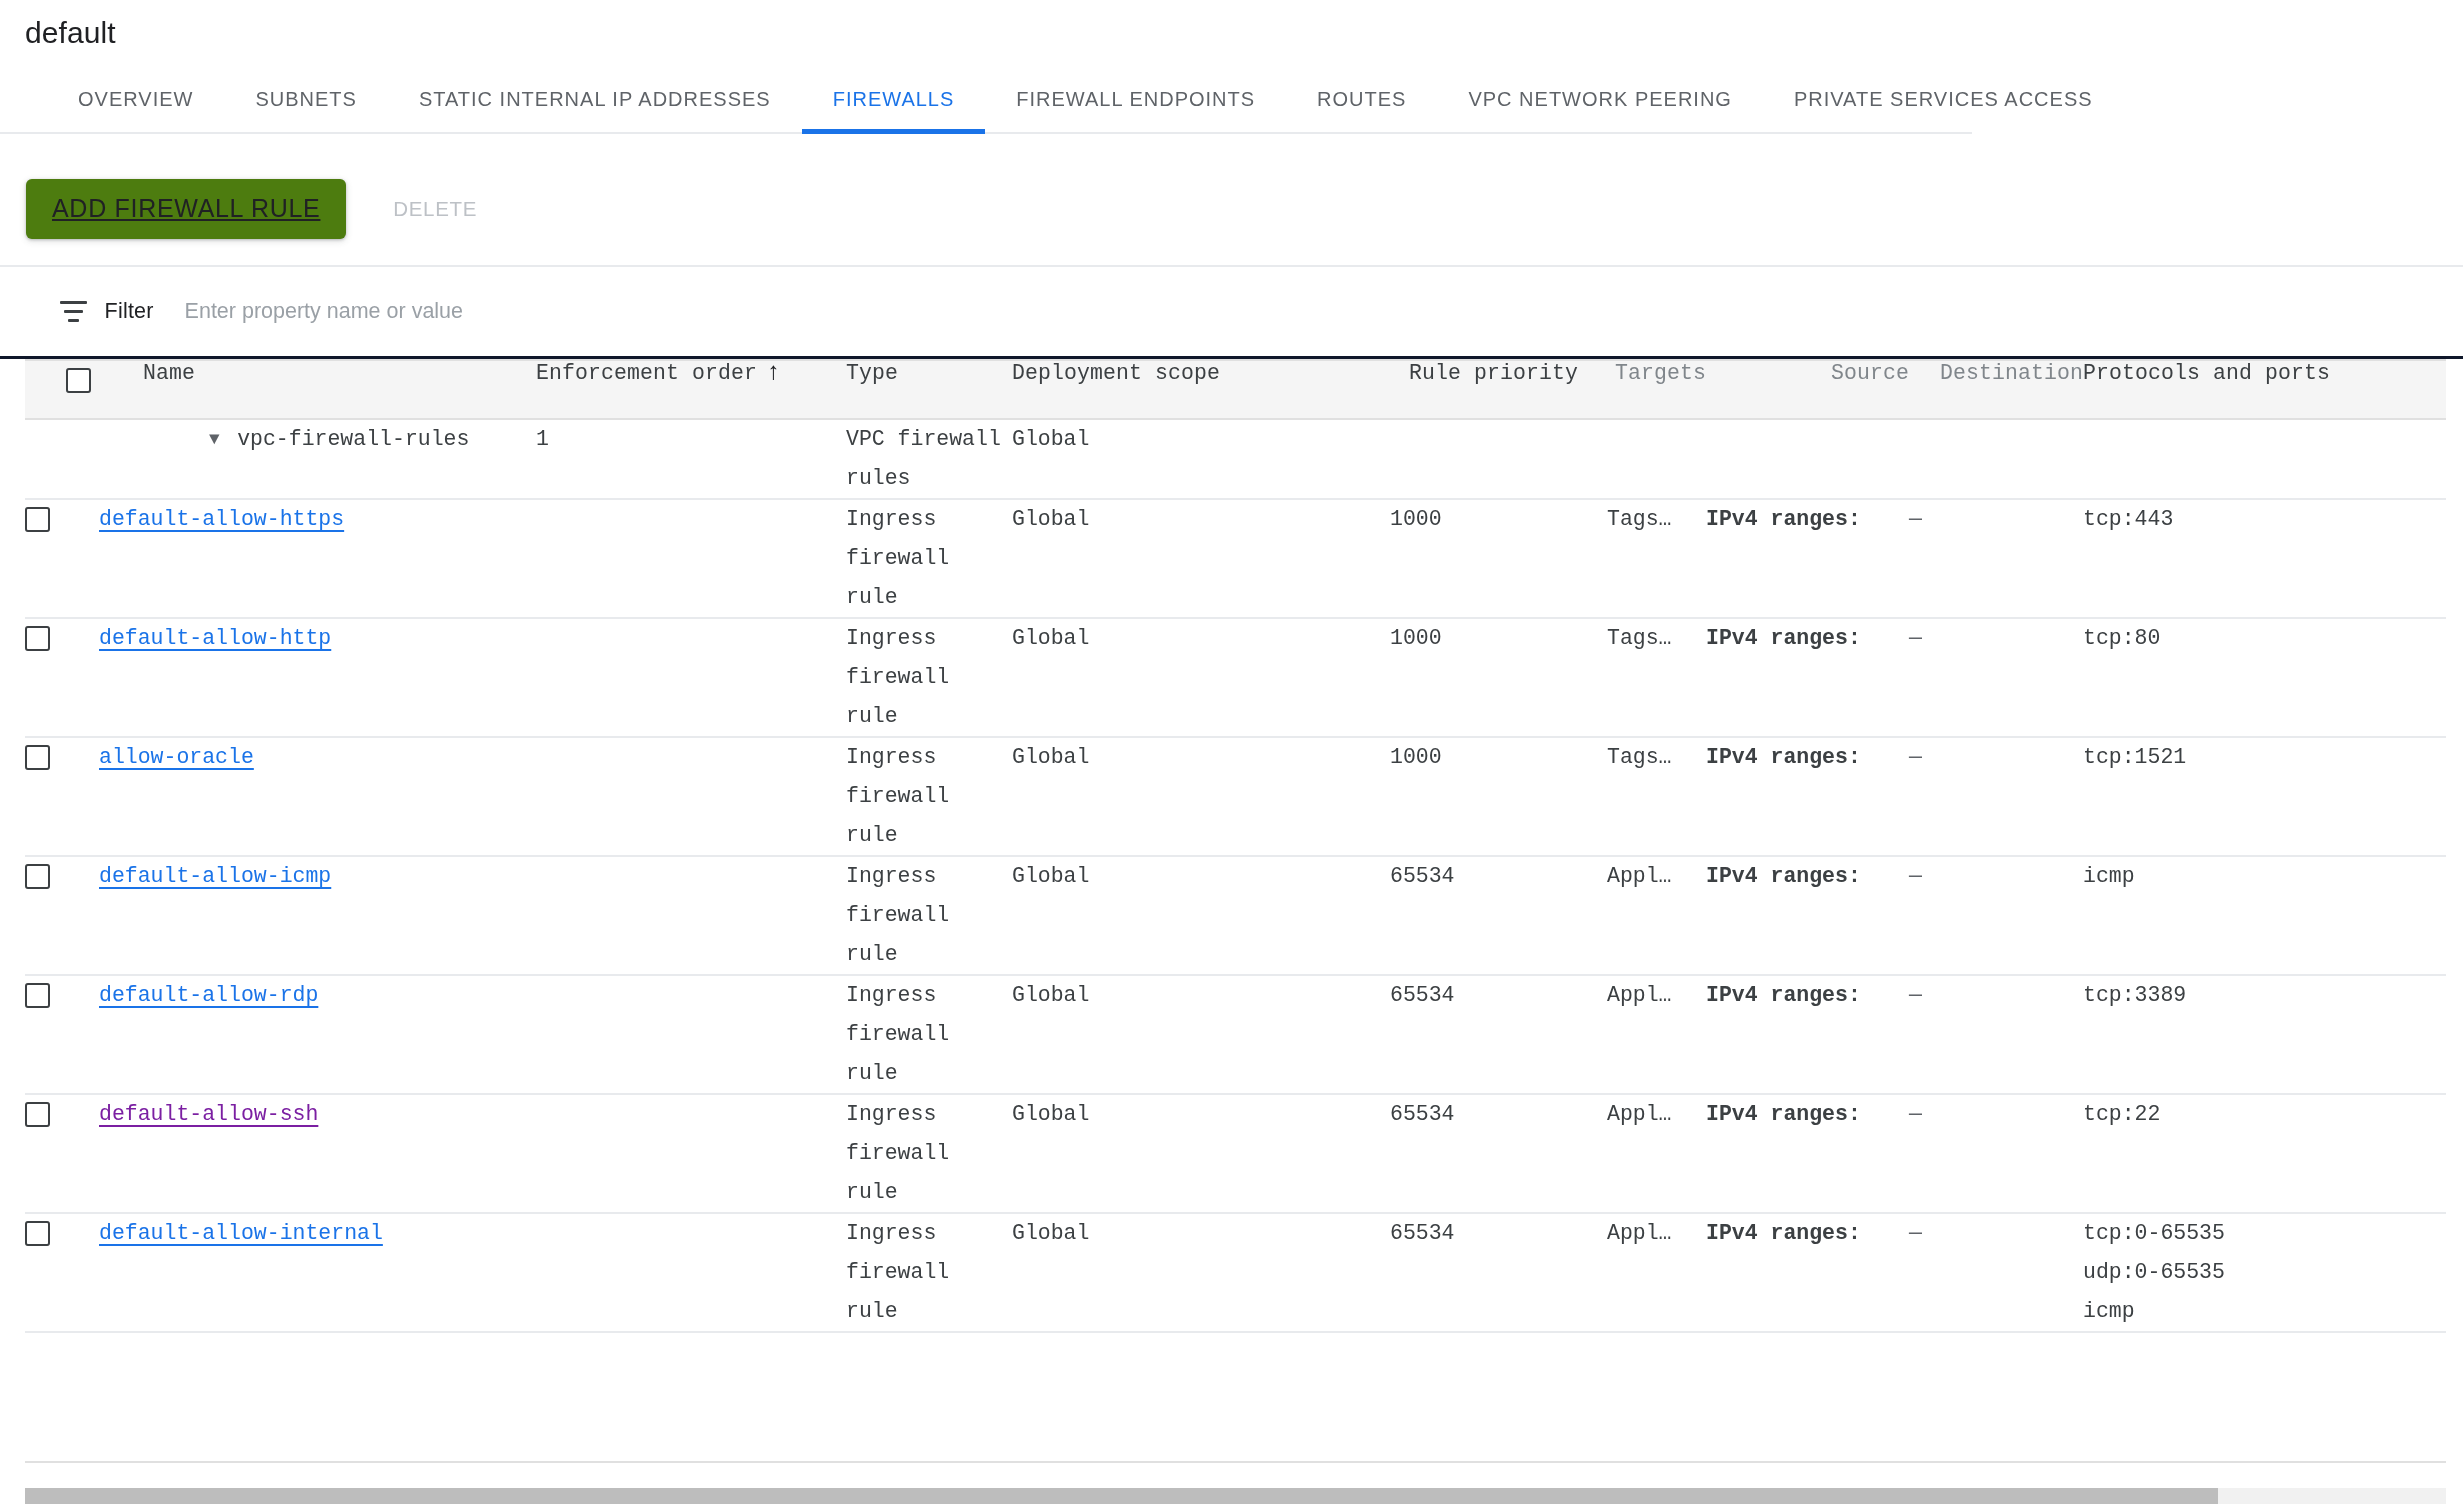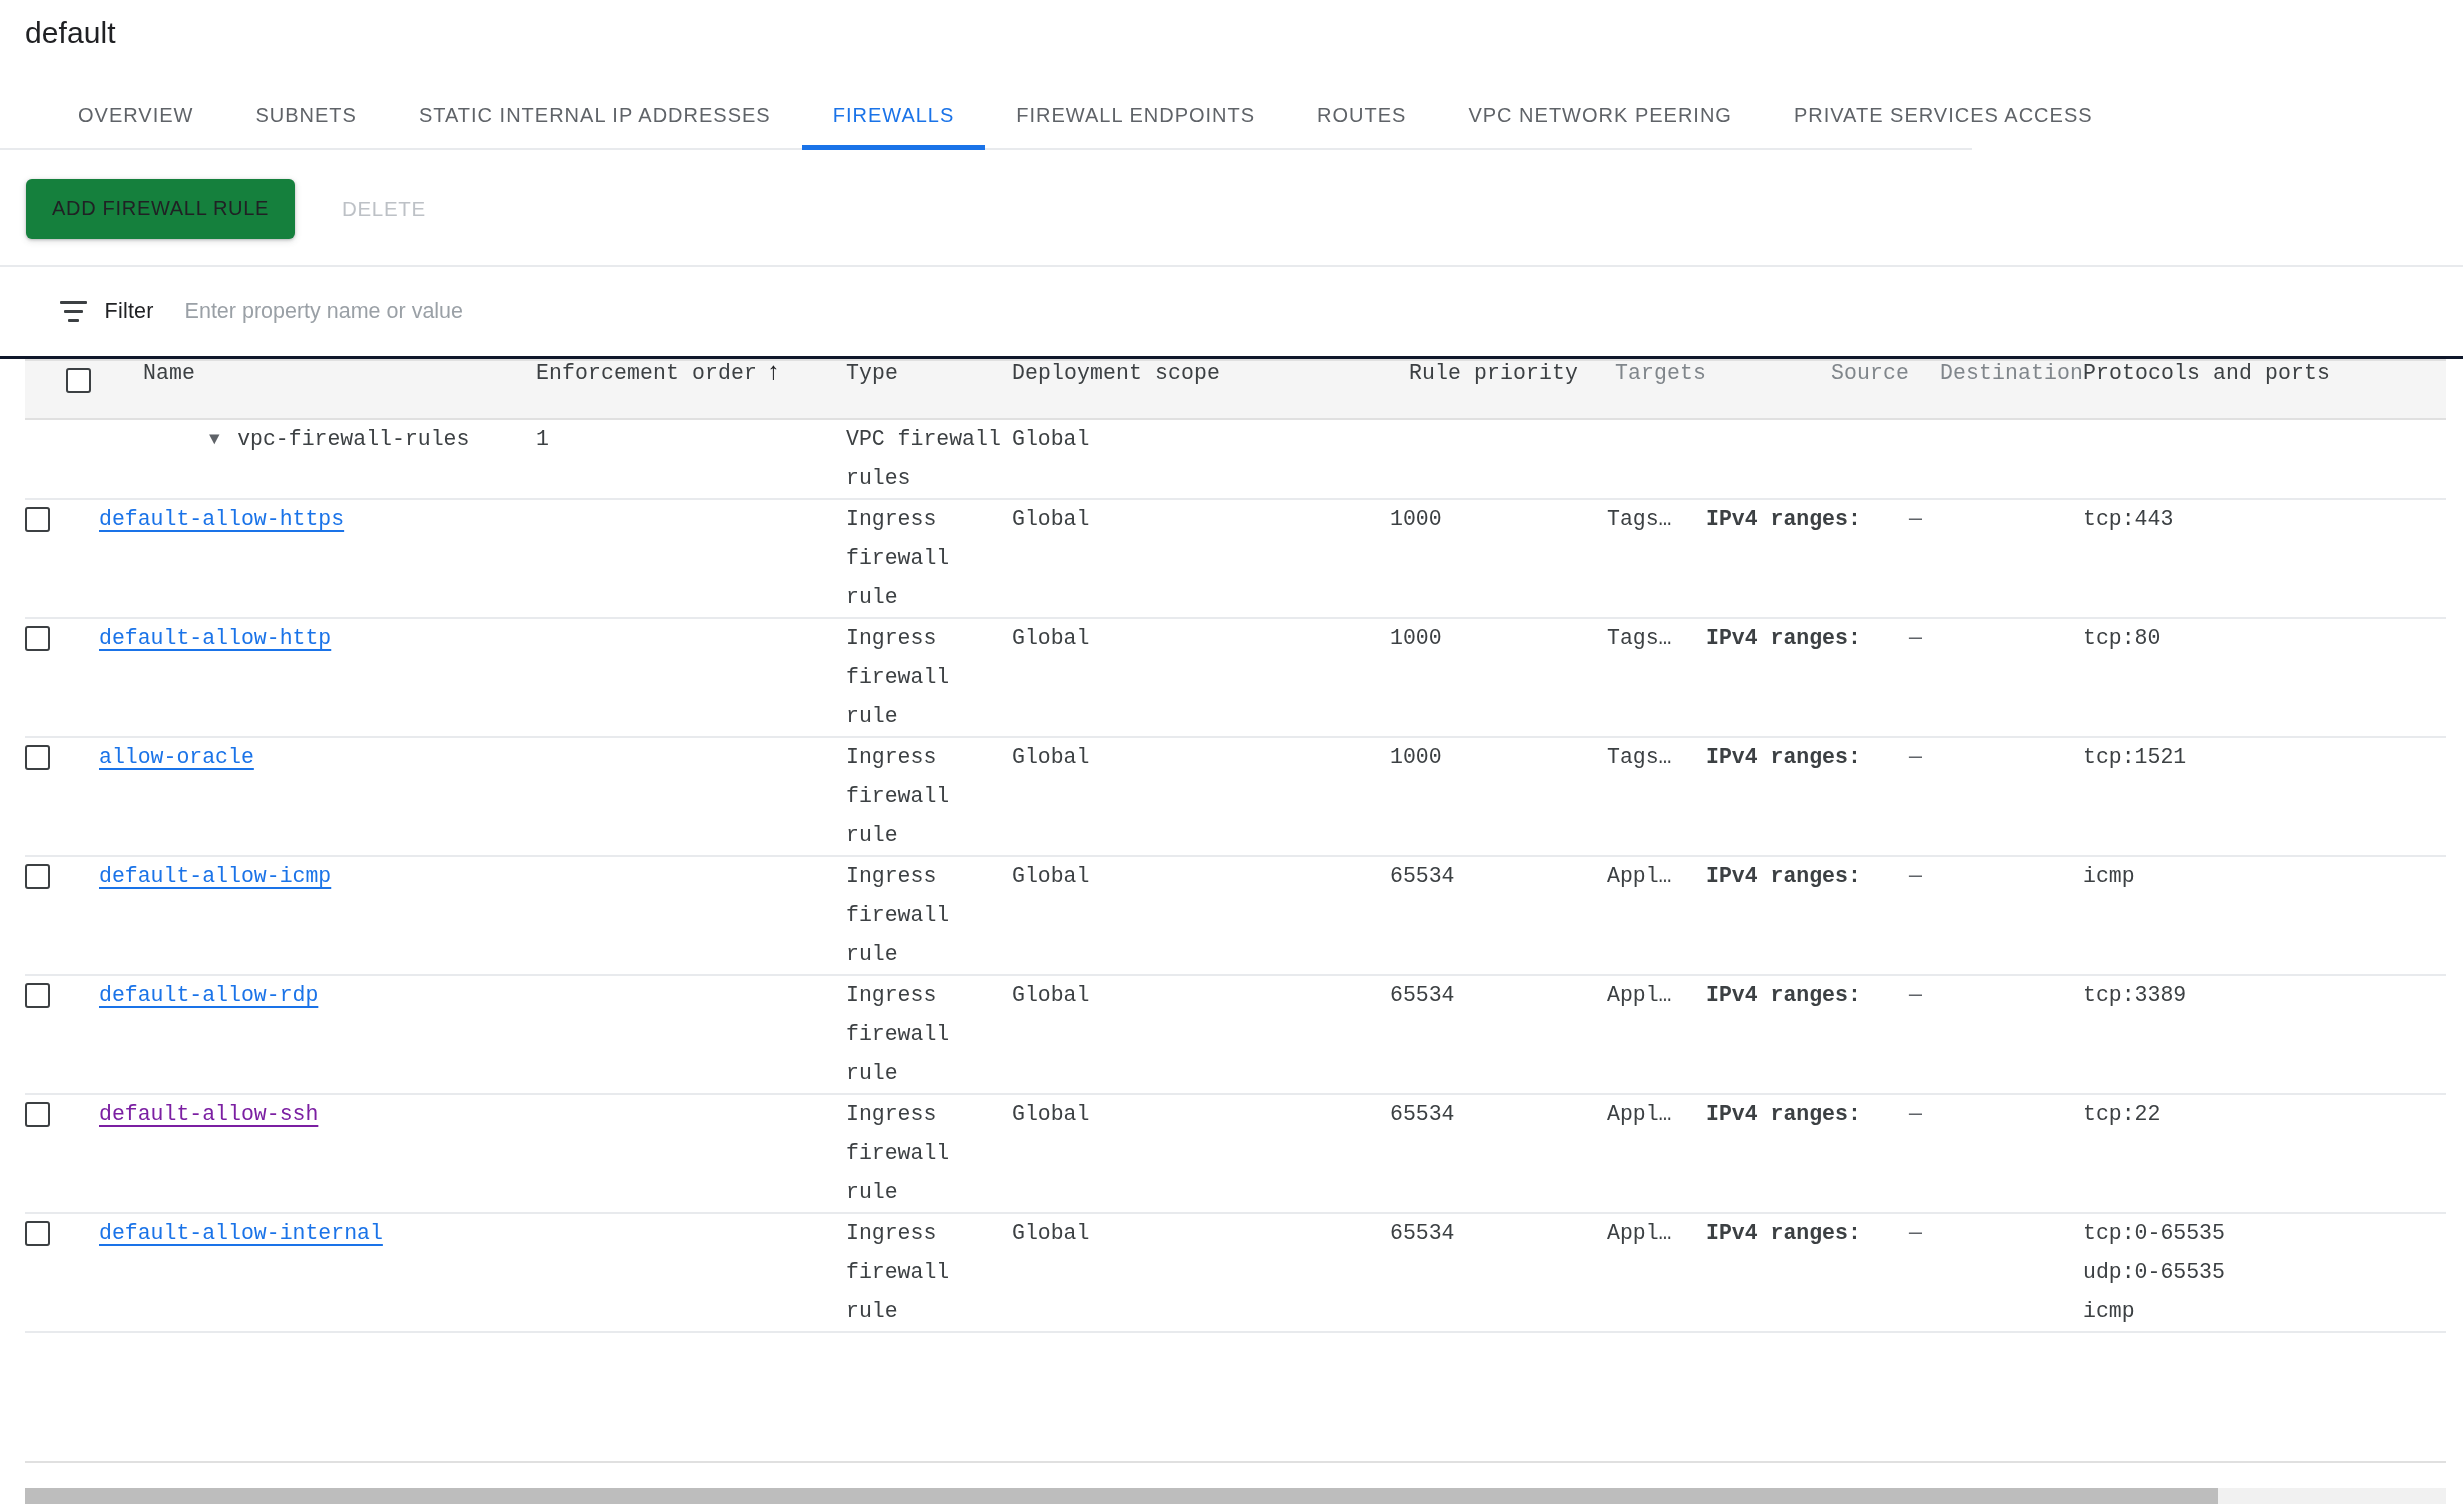--- a/index.html
+++ b/index.html
@@ -18,21 +18,21 @@
     left: 25px; top: 15.6px;
     font-size: 30px;
     color: #202124;
     font-weight: 400;
     letter-spacing: 0.1px;
   }
 
   
   .tabs {
     position: absolute;
-    left: 0; top: 83px;
+    left: 0; top: 67px;
     width: 1972px; height: 67px;
     border-bottom: 2px solid #e8eaed;
     display: flex;
     align-items: flex-start;
     padding-left: 47px;
   }
   .tab {
     position: relative;
     height: 65px;
     display: flex;
@@ -62,31 +62,32 @@
     display: flex;
     align-items: center;
     padding-left: 26px;
     border-bottom: 2px solid #e8eaed;
   }
   .btn-raised {
     height: 60px;
     display: inline-flex;
     align-items: center;
     padding: 0 26px;
-    background: #15803d;
+    background: #4d7c0f;
     border: none;
     border-radius: 5.9px;
     box-shadow: 0 1px 2.9px rgba(60,64,67,0.30), 0 2px 5.9px 1px rgba(60,64,67,0.12);
     font-family: inherit;
-    font-size: 20px;
+    font-size: 25px;
     font-weight: 500;
     letter-spacing: 0.7px;
     color: #202124;
     cursor: pointer;
     white-space: nowrap;
+    text-decoration: underline;
   }
   .btn-flat {
     height: 60px;
     display: inline-flex;
     align-items: center;
     padding: 0 23.4px;
     margin-left: 23.4px;
     background: transparent;
     border: none;
     font-family: inherit;

